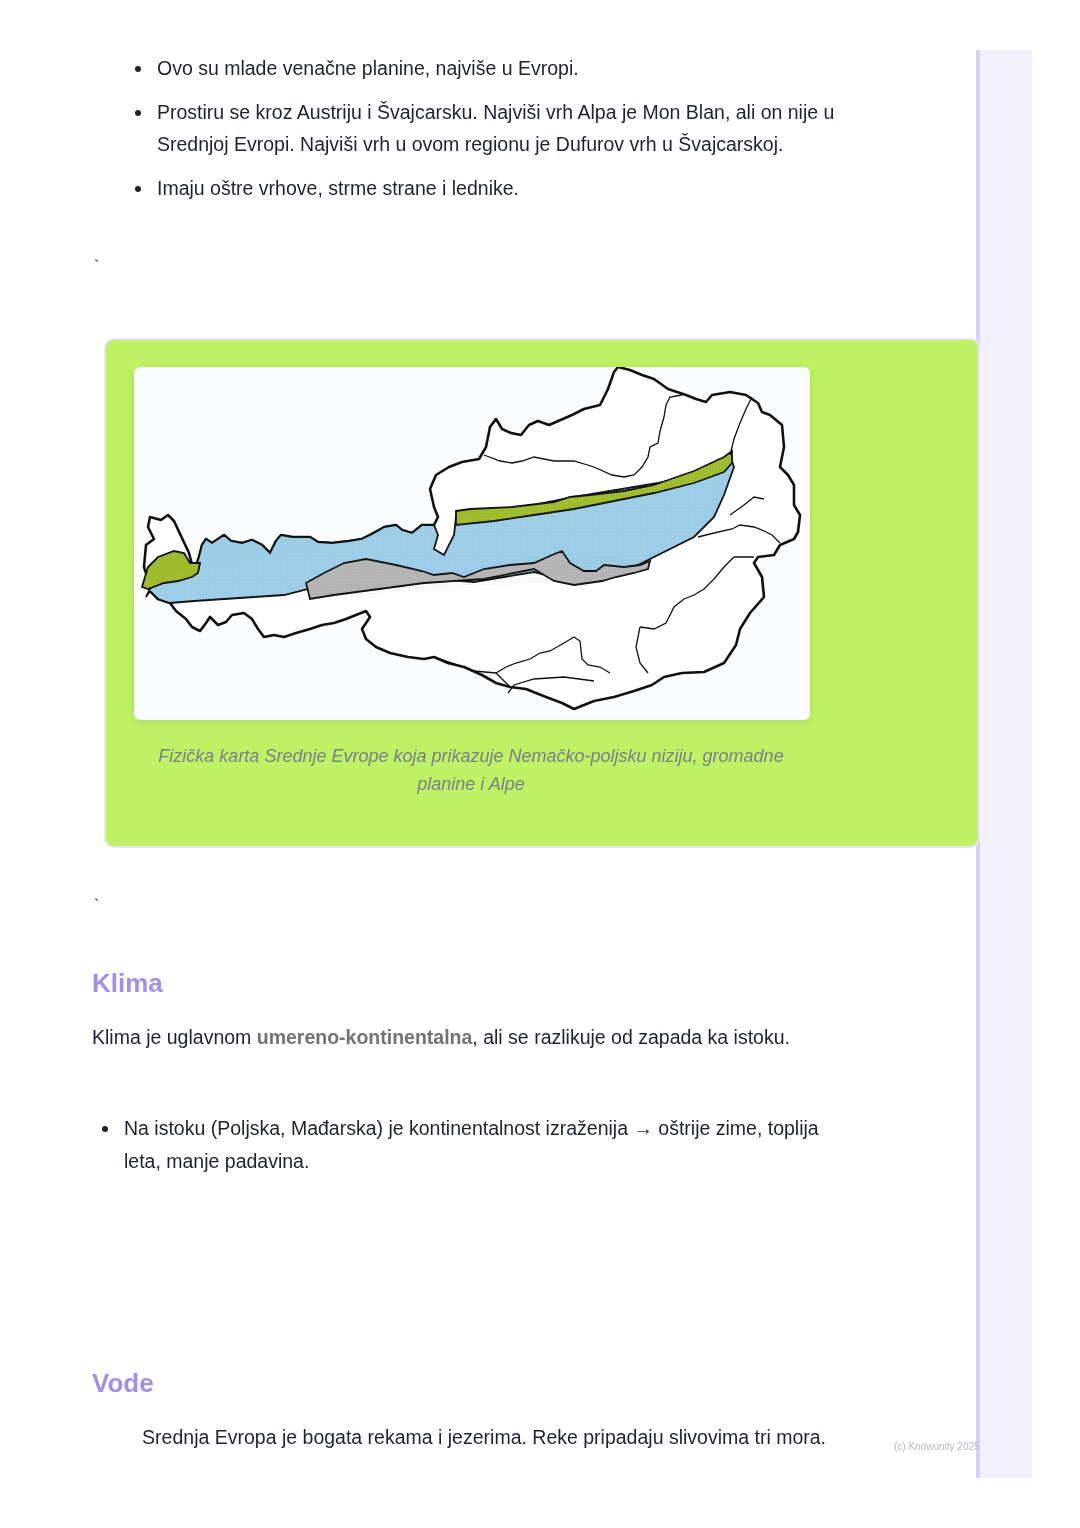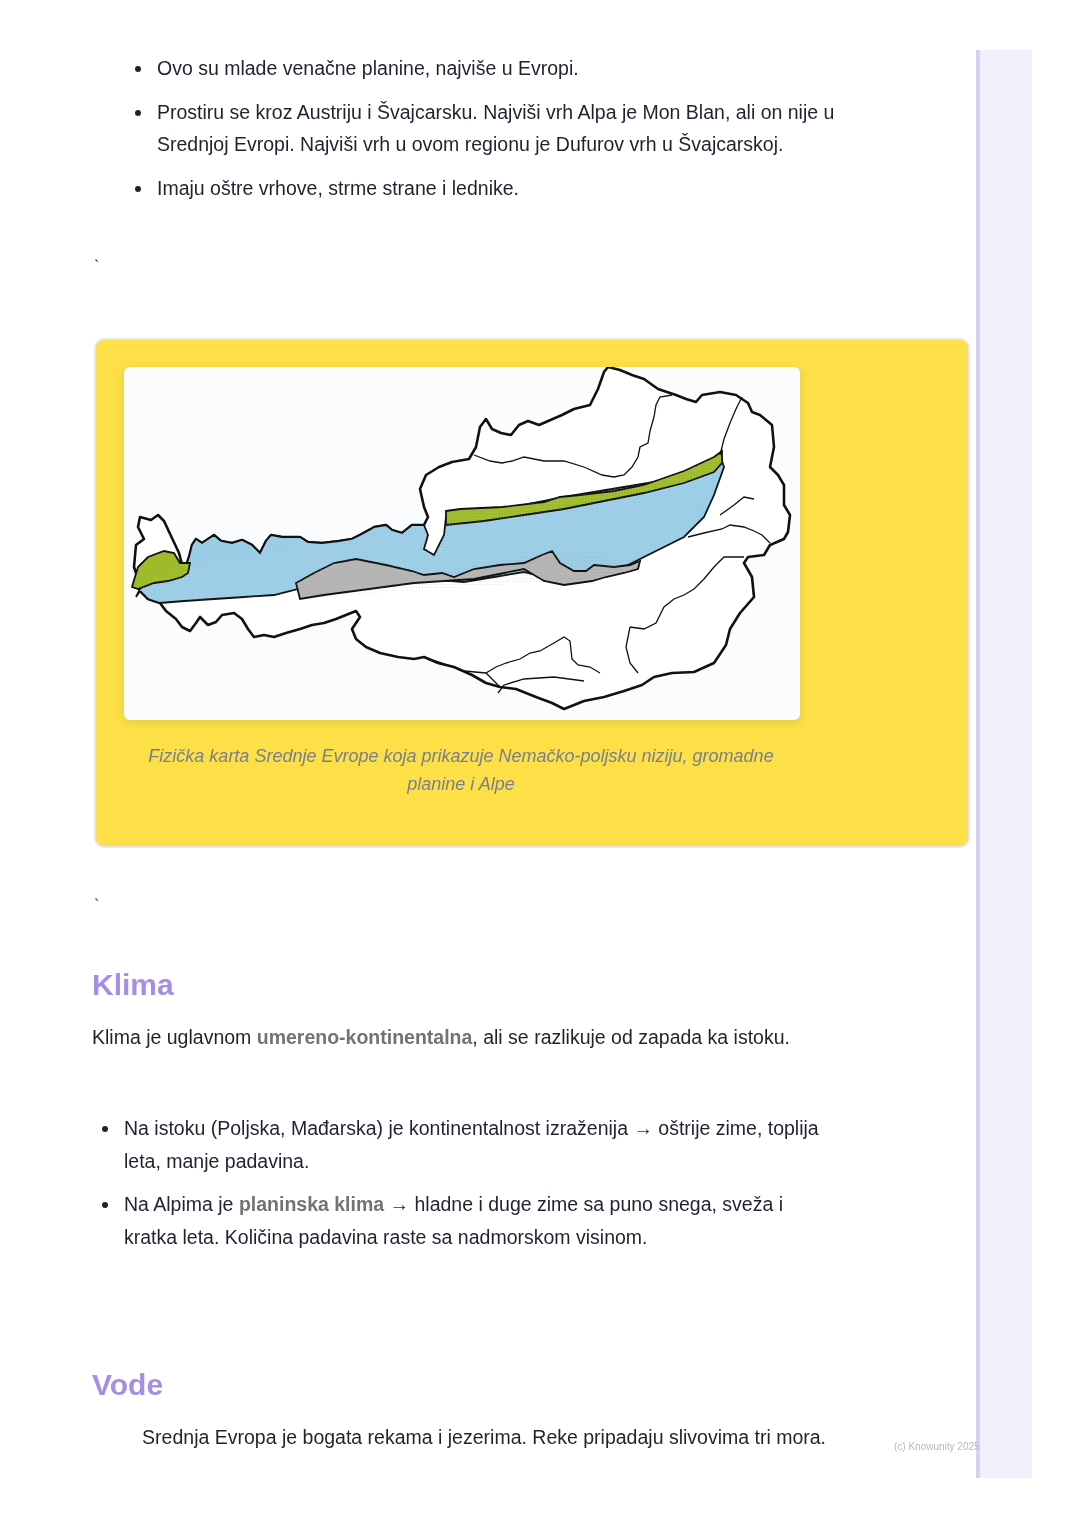--- a/index.html
+++ b/index.html
@@ -20,38 +20,38 @@
     li { position: relative; font-size: 19.5px; line-height: 32.5px; }
     li::before {
       content: ""; position: absolute; width: 6px; height: 6px; border-radius: 50%;
       background: #1f2230; top: 14px;
     }
     .list-top { position: absolute; left: 65px; top: 52px; width: 680px; }
     .list-top li { padding-left: 0; margin-bottom: 11px; }
     .list-top li::before { left: -22px; }
     .tick { position: absolute; left: 2px; font-size: 16px; color: #333; }
     .map-card {
-      position: absolute; left: 2px; top: 338px; width: 876px; height: 510px;
-      box-sizing: border-box; background: #fde047;
+      position: absolute; left: 12px; top: 338px; width: 876px; height: 510px;
+      box-sizing: border-box; background: #bef264;
       border: 2px solid #e6e5f6; border-radius: 10px;
     }
     .map-frame {
       position: absolute; left: 28px; top: 27px; width: 676px; height: 353px;
       background: #fbfcfd; border-radius: 6px;
       box-shadow: 0 2px 8px rgba(20,30,60,0.12);
       overflow: hidden;
     }
     .map-frame svg { display: block; }
     .caption {
       position: absolute; left: 40px; top: 402px; width: 650px;
       text-align: center; font-style: italic; font-size: 18px; line-height: 28px;
       color: #7a7f8c;
     }
     h2 {
-      position: absolute; left: 0; margin: 0; font-size: 30px; font-weight: 700;
+      position: absolute; left: 0; margin: 0; font-size: 26px; font-weight: 700;
       color: #a48fe6;
     }
     p.body {
       position: absolute; left: 0; width: 734px; margin: 0;
       font-size: 19.5px; line-height: 35px; text-align: justify;
     }
     .list-klima { position: absolute; left: 32px; top: 1112px; width: 710px; }
     .list-klima li { margin-bottom: 11px; }
     .list-klima li::before { left: -22px; }
     b { font-weight: 700; color: #737373; }
@@ -116,21 +116,20 @@
   </div>
 
   <span class="tick" style="top:897px;">`</span>
 
   <h2 style="top:968px;">Klima</h2>
 
   <p class="body" style="top:1020px;"><span>Klima je uglavnom </span><b>umereno-kontinentalna</b><span>, ali se razlikuje od zapada ka istoku.</span></p>
 
   <ul class="list-klima">
     <li><span>Na istoku (Poljska, Mađarska) je kontinentalnost izraženija → oštrije zime, toplija leta, manje padavina.</span></li>
-    <li><span>Na Alpima je </span><b>planinska klima</b><span> → hladne i duge zime sa puno snega, sveža i kratka leta. Količina padavina raste sa nadmorskom visinom.</span></li>
   </ul>
 
   <h2 style="top:1368px;">Vode</h2>
 
   <p class="body" style="top:1420px; text-align:right;">Srednja Evropa je bogata rekama i jezerima. Reke pripadaju slivovima tri mora.</p>
 </div>
 
 <div class="copyright">(c) Knowunity 2025</div>
 
 </body></html>

